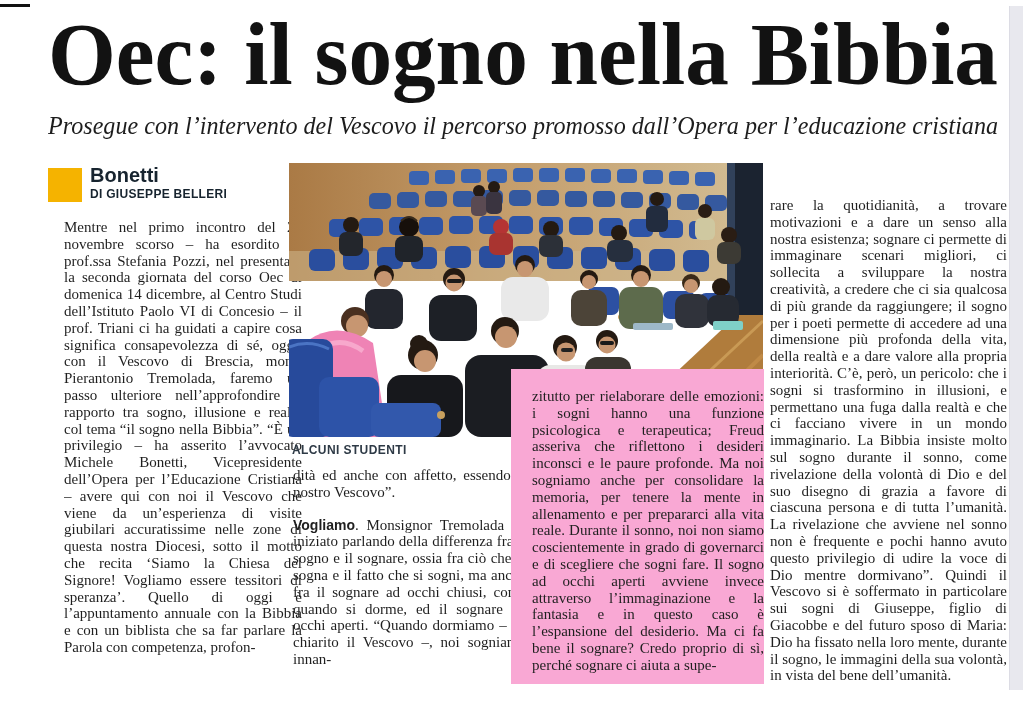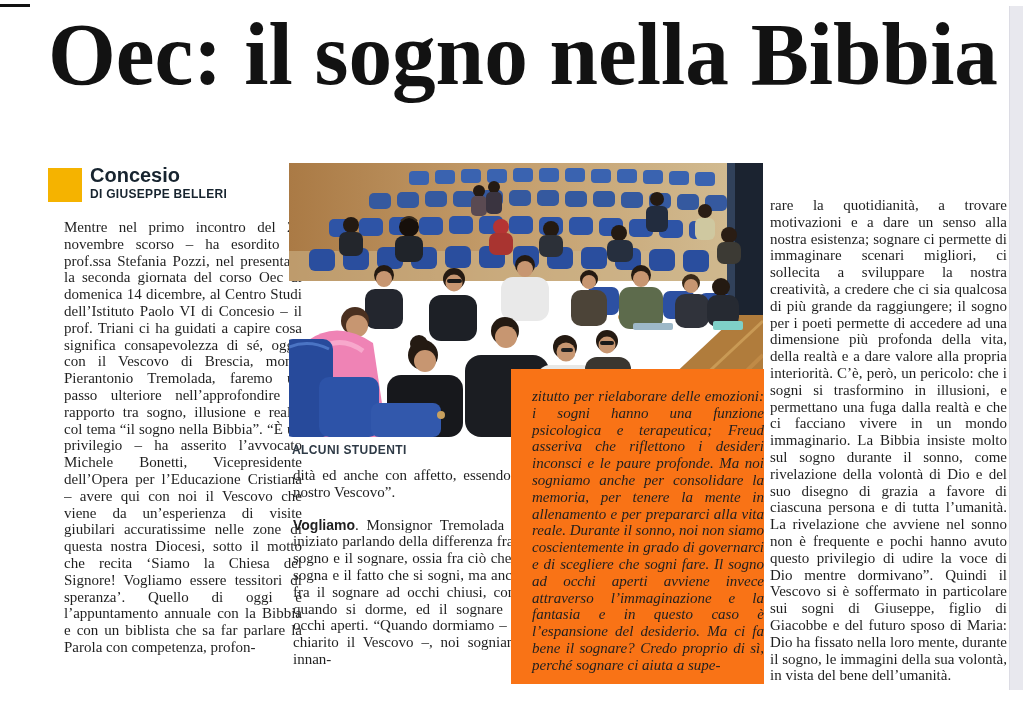--- a/index.html
+++ b/index.html
@@ -19,47 +19,52 @@
   .kicker-text{position:absolute;left:42px;top:-4px;font-family:"Liberation Sans",sans-serif;color:#17242f;}
   .kicker-loc{font-size:20px;font-weight:bold;line-height:22px;}
   .kicker-byline{font-size:12px;font-weight:bold;letter-spacing:.3px;margin-top:1px;}
 
   .bodycol{position:absolute;font-size:15px;line-height:16.8px;text-align:justify;color:#1f1f1f;overflow:hidden;}
   .bodycol p{margin:0;}
   .col1{left:64px;top:219px;width:238px;height:465px;}
   .col2{left:293px;top:467px;width:233px;height:220px;}
   .col2 .para2{margin-top:16px;}
   .lead{font-family:"Liberation Sans",sans-serif;font-weight:bold;font-size:14px;}
-  .col3{left:511px;top:369px;width:253px;height:315px;background:#f97316;z-index:3;
-        padding:19px 0 0 21px;box-sizing:border-box;font-style:italic;}
+  .col3{left:511px;top:369px;width:253px;height:315px;background:#f9a8d4;z-index:3;
+        padding:19px 0 0 21px;box-sizing:border-box;}
   .col4{left:770px;top:166px;width:237px;height:525px;margin-top:31px;}
 
   .photo{position:absolute;left:289px;top:163px;width:474px;height:274px;z-index:1;overflow:hidden;}
   .caption{position:absolute;left:292px;top:443px;font-family:"Liberation Sans",sans-serif;
            font-size:12px;font-weight:bold;letter-spacing:.4px;color:#2e3a46;}
 </style>
 </head>
 <body>
 
 <div class="page">
 
   <div class="top-dash"></div>
   <div class="right-strip"></div>
 
   <div class="headline-wrap">
     <svg width="957" height="96" viewBox="0 0 957 96">
       <text class="headline" x="0" y="76" font-size="88" textLength="950" lengthAdjust="spacingAndGlyphs">Oec: il sogno nella Bibbia</text>
     </svg>
   </div>
 
+  <div class="subtitle-wrap">
+    <svg width="957" height="34" viewBox="0 0 957 34">
+      <text class="subtitle" x="0" y="26" font-size="25" textLength="950" lengthAdjust="spacingAndGlyphs">Prosegue con l’intervento del Vescovo il percorso promosso dall’Opera per l’educazione cristiana</text>
+    </svg>
+  </div>
 
   <div class="kicker">
     <div class="kicker-square"></div>
     <div class="kicker-text">
-      <div class="kicker-loc">Concesio</div>
+      <div class="kicker-loc">Bonetti</div>
       <div class="kicker-byline">DI GIUSEPPE BELLERI</div>
     </div>
   </div>
 
   <div class="bodycol col1">
     <p>Mentre nel primo incontro del 23 novembre scorso – ha esordito la prof.ssa Stefania Pozzi, nel presentare la seconda giornata del corso Oec di domenica 14 dicembre, al Centro Studi dell’Istituto Paolo VI di Concesio – il prof. Triani ci ha guidati a capire cosa significa consapevolezza di sé, oggi, con il Vescovo di Brescia, mons. Pierantonio Tremolada, faremo un passo ulteriore nell’approfondire il rapporto tra sogno, illusione e realtà col tema “il sogno nella Bibbia”. “È un privilegio – ha asserito l’avvocato Michele Bonetti, Vicepresidente dell’Opera per l’Educazione Cristiana – avere qui con noi il Vescovo che viene da un’esperienza di visite giubilari accuratissime nelle zone di questa nostra Diocesi, sotto il motto che recita ‘Siamo la Chiesa del Signore! Vogliamo essere tessitori di speranza’. Quello di oggi è l’appuntamento annuale con la Bibbia e con un biblista che sa far parlare la Parola con competenza, profon-</p>
   </div>
 
   <div class="photo">
     <svg width="474" height="274" viewBox="0 0 474 274">

